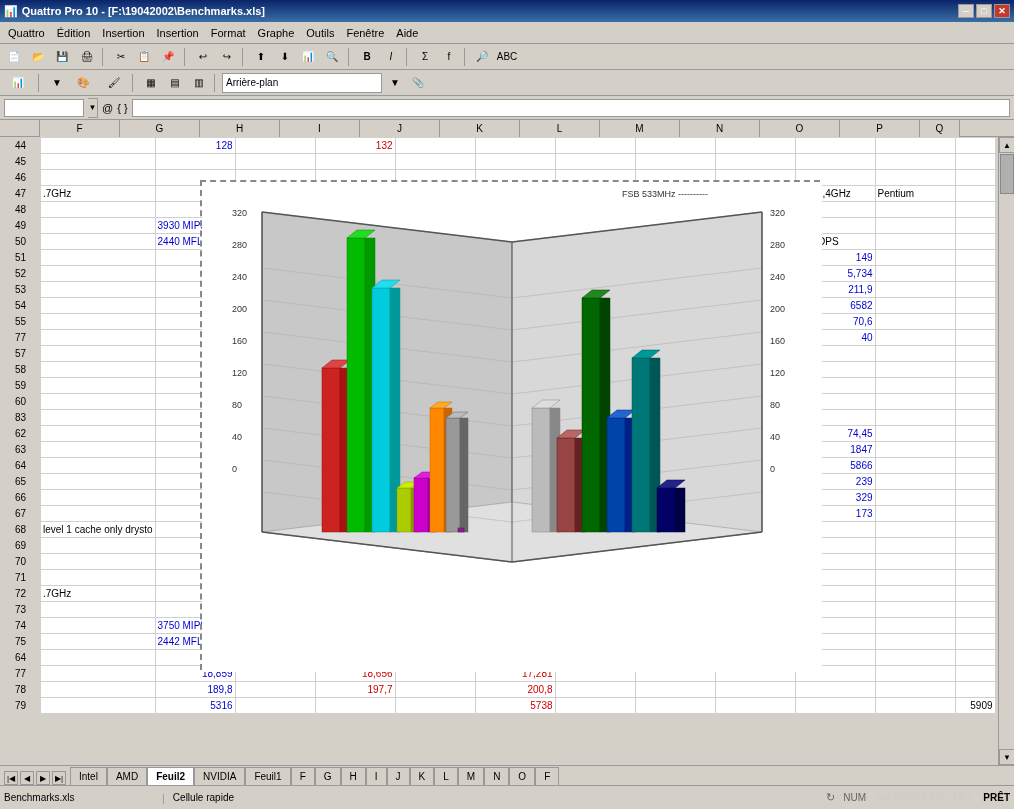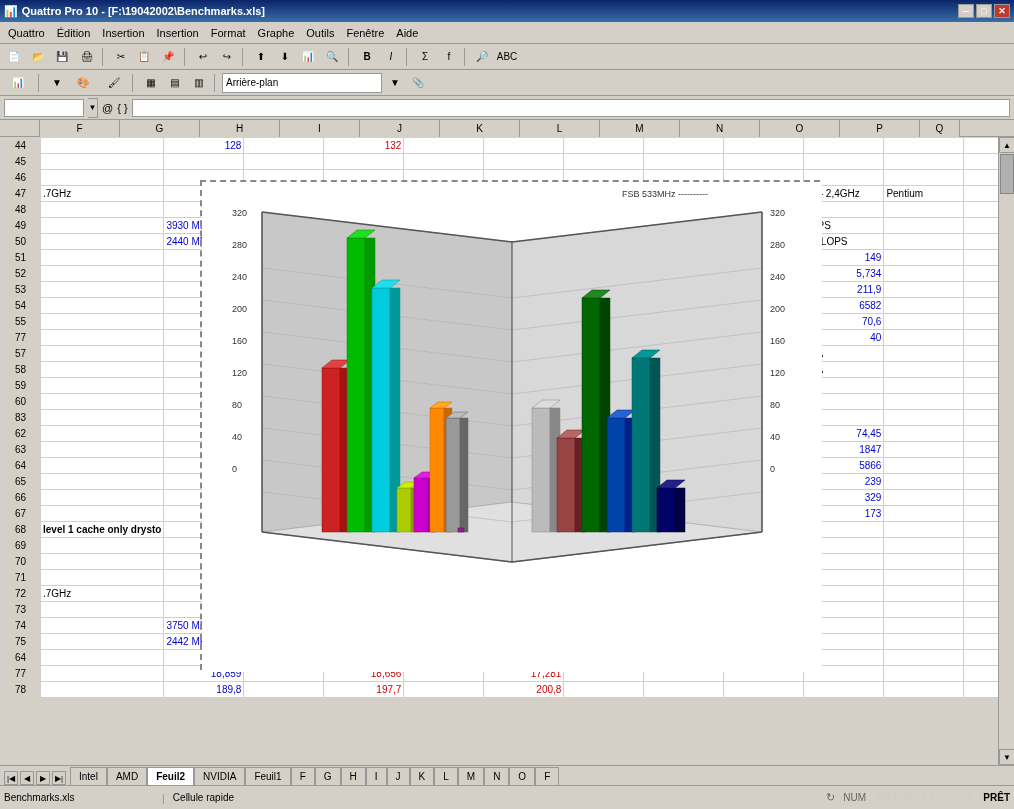--- a/index.html
+++ b/index.html
@@ -695,21 +695,21 @@
               <td class="cell" style="width: 80px; min-width: 80px;"></td>
               <td class="cell" style="width: 80px; min-width: 80px;"></td>
               <td class="cell" style="width: 80px; min-width: 80px;"></td>
               <td class="cell" style="width: 80px; min-width: 80px;"></td>
               <td class="cell" style="width: 80px; min-width: 80px; color: rgb(0, 0, 204);">173</td>
               <td class="cell" style="width: 80px; min-width: 80px;"></td>
               <td class="cell" style="width: 40px; min-width: 40px;"></td>
             </tr>
             <tr>
               <td class="row-num">68</td>
-              <td class="cell" style="width: 80px; min-width: 80px; text-align: center; font-weight: bold;">level 1 cache only drysto</td>
+              <td class="cell" style="width: 80px; min-width: 80px; text-align: center;">level 1 cache only drysto</td>
               <td class="cell" style="width: 80px; min-width: 80px;"></td>
               <td class="cell" style="width: 80px; min-width: 80px;"></td>
               <td class="cell" style="width: 80px; min-width: 80px;"></td>
               <td class="cell" style="width: 80px; min-width: 80px;"></td>
               <td class="cell" style="width: 80px; min-width: 80px;"></td>
               <td class="cell" style="width: 80px; min-width: 80px;"></td>
               <td class="cell" style="width: 80px; min-width: 80px;"></td>
               <td class="cell" style="width: 80px; min-width: 80px;"></td>
               <td class="cell" style="width: 80px; min-width: 80px;"></td>
               <td class="cell" style="width: 80px; min-width: 80px;"></td>
@@ -857,20 +857,35 @@
               <td class="cell" style="width: 80px; min-width: 80px;"></td>
               <td class="cell" style="width: 80px; min-width: 80px; color: rgb(204, 0, 0);">197,7</td>
               <td class="cell" style="width: 80px; min-width: 80px;"></td>
               <td class="cell" style="width: 80px; min-width: 80px; color: rgb(204, 0, 0);">200,8</td>
               <td class="cell" style="width: 80px; min-width: 80px;"></td>
               <td class="cell" style="width: 80px; min-width: 80px;"></td>
               <td class="cell" style="width: 80px; min-width: 80px;"></td>
               <td class="cell" style="width: 80px; min-width: 80px;"></td>
               <td class="cell" style="width: 80px; min-width: 80px;"></td>
               <td class="cell" style="width: 40px; min-width: 40px;"></td>
+            </tr>
+            <tr>
+              <td class="row-num">79</td>
+              <td class="cell" style="width: 80px; min-width: 80px;"></td>
+              <td class="cell" style="width: 80px; min-width: 80px; color: rgb(0, 0, 204);">5316</td>
+              <td class="cell" style="width: 80px; min-width: 80px;"></td>
+              <td class="cell" style="width: 80px; min-width: 80px;"></td>
+              <td class="cell" style="width: 80px; min-width: 80px;"></td>
+              <td class="cell" style="width: 80px; min-width: 80px; color: rgb(204, 0, 0);">5738</td>
+              <td class="cell" style="width: 80px; min-width: 80px;"></td>
+              <td class="cell" style="width: 80px; min-width: 80px;"></td>
+              <td class="cell" style="width: 80px; min-width: 80px;"></td>
+              <td class="cell" style="width: 80px; min-width: 80px;"></td>
+              <td class="cell" style="width: 80px; min-width: 80px;"></td>
+              <td class="cell" style="width: 40px; min-width: 40px;">5909</td>
             </tr>
           </tbody>
       </table>
     </div>
     <div class="v-scrollbar">
       <div class="scroll-btn">▲</div>
       <div class="scroll-track">
         <div class="scroll-thumb"></div>
       </div>
       <div class="scroll-btn">▼</div>

